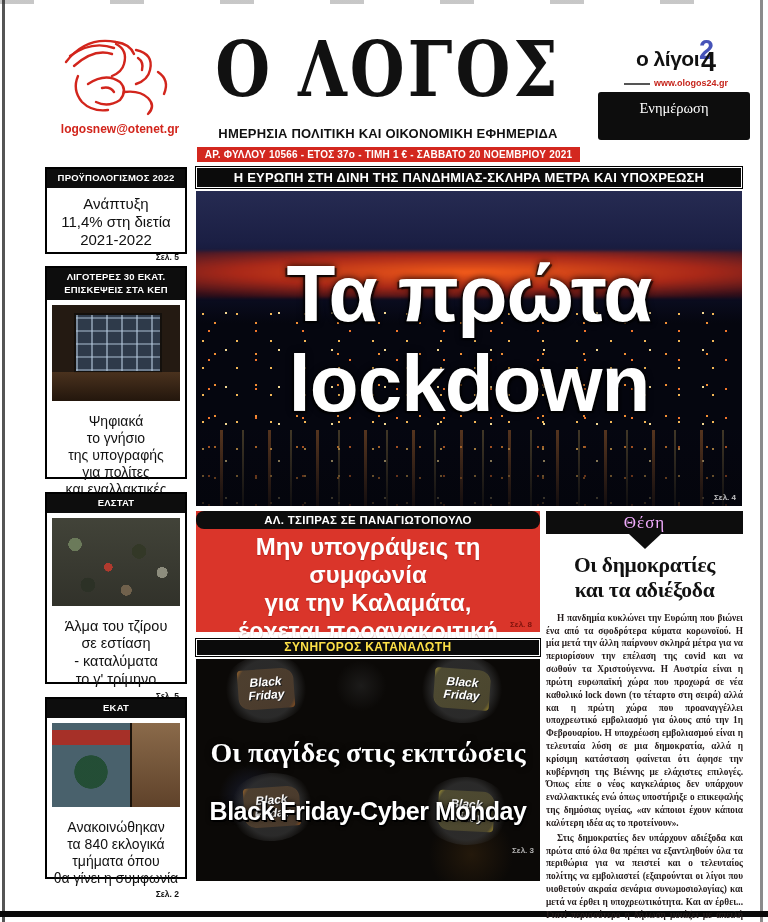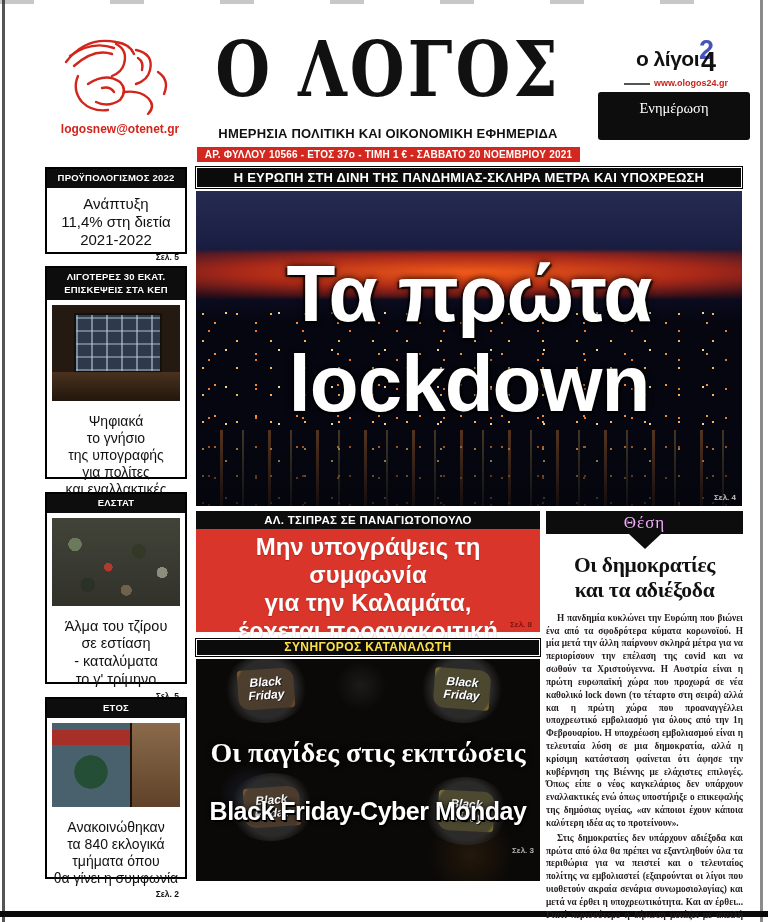--- a/index.html
+++ b/index.html
@@ -89,21 +89,21 @@
   .ph-kinal{display:flex;}
   .ph-kinal .flag{position:relative;width:62%;height:100%;background:#49616c;}
   .ph-kinal .flag .band{position:absolute;left:0;right:0;top:8%;height:18%;background:#a63028;}
   .ph-kinal .flag .sun{position:absolute;left:50%;top:58%;width:40px;height:40px;margin:-20px 0 0 -20px;
     border-radius:50%;background:radial-gradient(circle,#1d4a2c 58%,rgba(29,74,44,0) 60%);opacity:.85;}
   .ph-kinal .wall{width:38%;height:100%;background:linear-gradient(#8a6a4a,#5f422a);border-left:2px solid #1a120a;}
 
   
   .redbox{position:absolute;left:196px;top:511px;width:344px;height:121px;background:#da352a;box-sizing:border-box;}
   .redbox .kick{background:#0d0d0d;color:#fff;font-weight:bold;font-size:11.5px;text-align:center;
-    padding:3px 0;letter-spacing:.3px;}
+    padding:3px 0;letter-spacing:.3px;border-radius:8px;}
   .redbox .hl{color:#fff;font-weight:bold;font-size:24px;line-height:1.17;text-align:center;margin-top:4px;
     text-shadow:0 1px 1px rgba(120,10,5,.4);}
   .redbox .ref{position:absolute;right:8px;bottom:3px;color:#7d120c;font-weight:bold;font-size:8px;}
 
   
   .kickbar{position:absolute;left:196px;top:639px;width:344px;height:17px;background:#0b0b0b;
     border:1px solid #fff;outline:1px solid #000;box-sizing:border-box;
     color:#fde047;font-weight:bold;font-size:12px;text-align:center;line-height:15px;letter-spacing:.4px;}
   .photo-bf{position:absolute;left:196px;top:659px;width:344px;height:222px;background:#0b0907;overflow:hidden;
     background-image:
@@ -234,21 +234,21 @@
       <div>Άλμα του τζίρου</div>
       <div>σε εστίαση</div>
       <div>- καταλύματα</div>
       <div>το γ' τρίμηνο</div>
     </div>
     <div class="ref">Σελ. 5</div>
   </div>
 
   <div class="sbox" style="top:697px;height:182px;">
     <div class="hd">
-      <div>ΕΤΟΣ</div>
+      <div>ΕΚΑΤ</div>
     </div>
     <div class="sphoto ph-kinal" style="height:84px;">
       <div class="flag">
         <div class="band"></div>
         <div class="sun"></div>
       </div>
       <div class="wall"></div>
     </div>
     <div class="bd" style="font-size:14px;">
       <div>Ανακοινώθηκαν</div>

